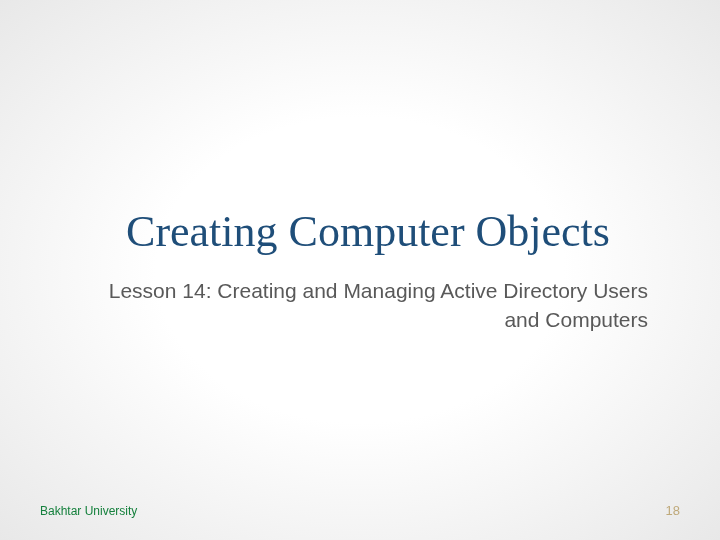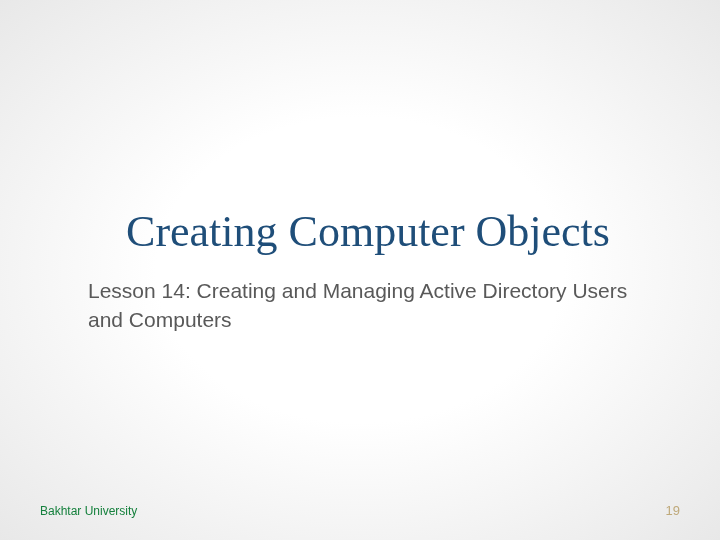--- a/index.html
+++ b/index.html
@@ -32,21 +32,21 @@
       font-size: 44px;
       color: #1f4e79;
       text-align: center;
       margin-bottom: 20px;
       font-weight: normal;
     }
     .subtitle {
       font-family: Arial, Helvetica, sans-serif;
       font-size: 21px;
       color: #595959;
-      text-align: left;
+      text-align: right;
       line-height: 1.35;
       max-width: 560px;
     }
     .footer-left {
       position: absolute;
       bottom: 22px;
       left: 40px;
       font-size: 12px;
       color: #15803d;
       font-family: Arial, Helvetica, sans-serif;
@@ -62,13 +62,13 @@
   </style>
 </head>
 <body>
 
 <div class="slide-content">
   <h1 class="title">Creating Computer Objects</h1>
   <p class="subtitle">Lesson 14: Creating and Managing Active Directory Users and Computers</p>
 </div>
 
 <div class="footer-left">Bakhtar University</div>
-<div class="footer-right">19</div>
+<div class="footer-right">18</div>
 
 </body></html>

